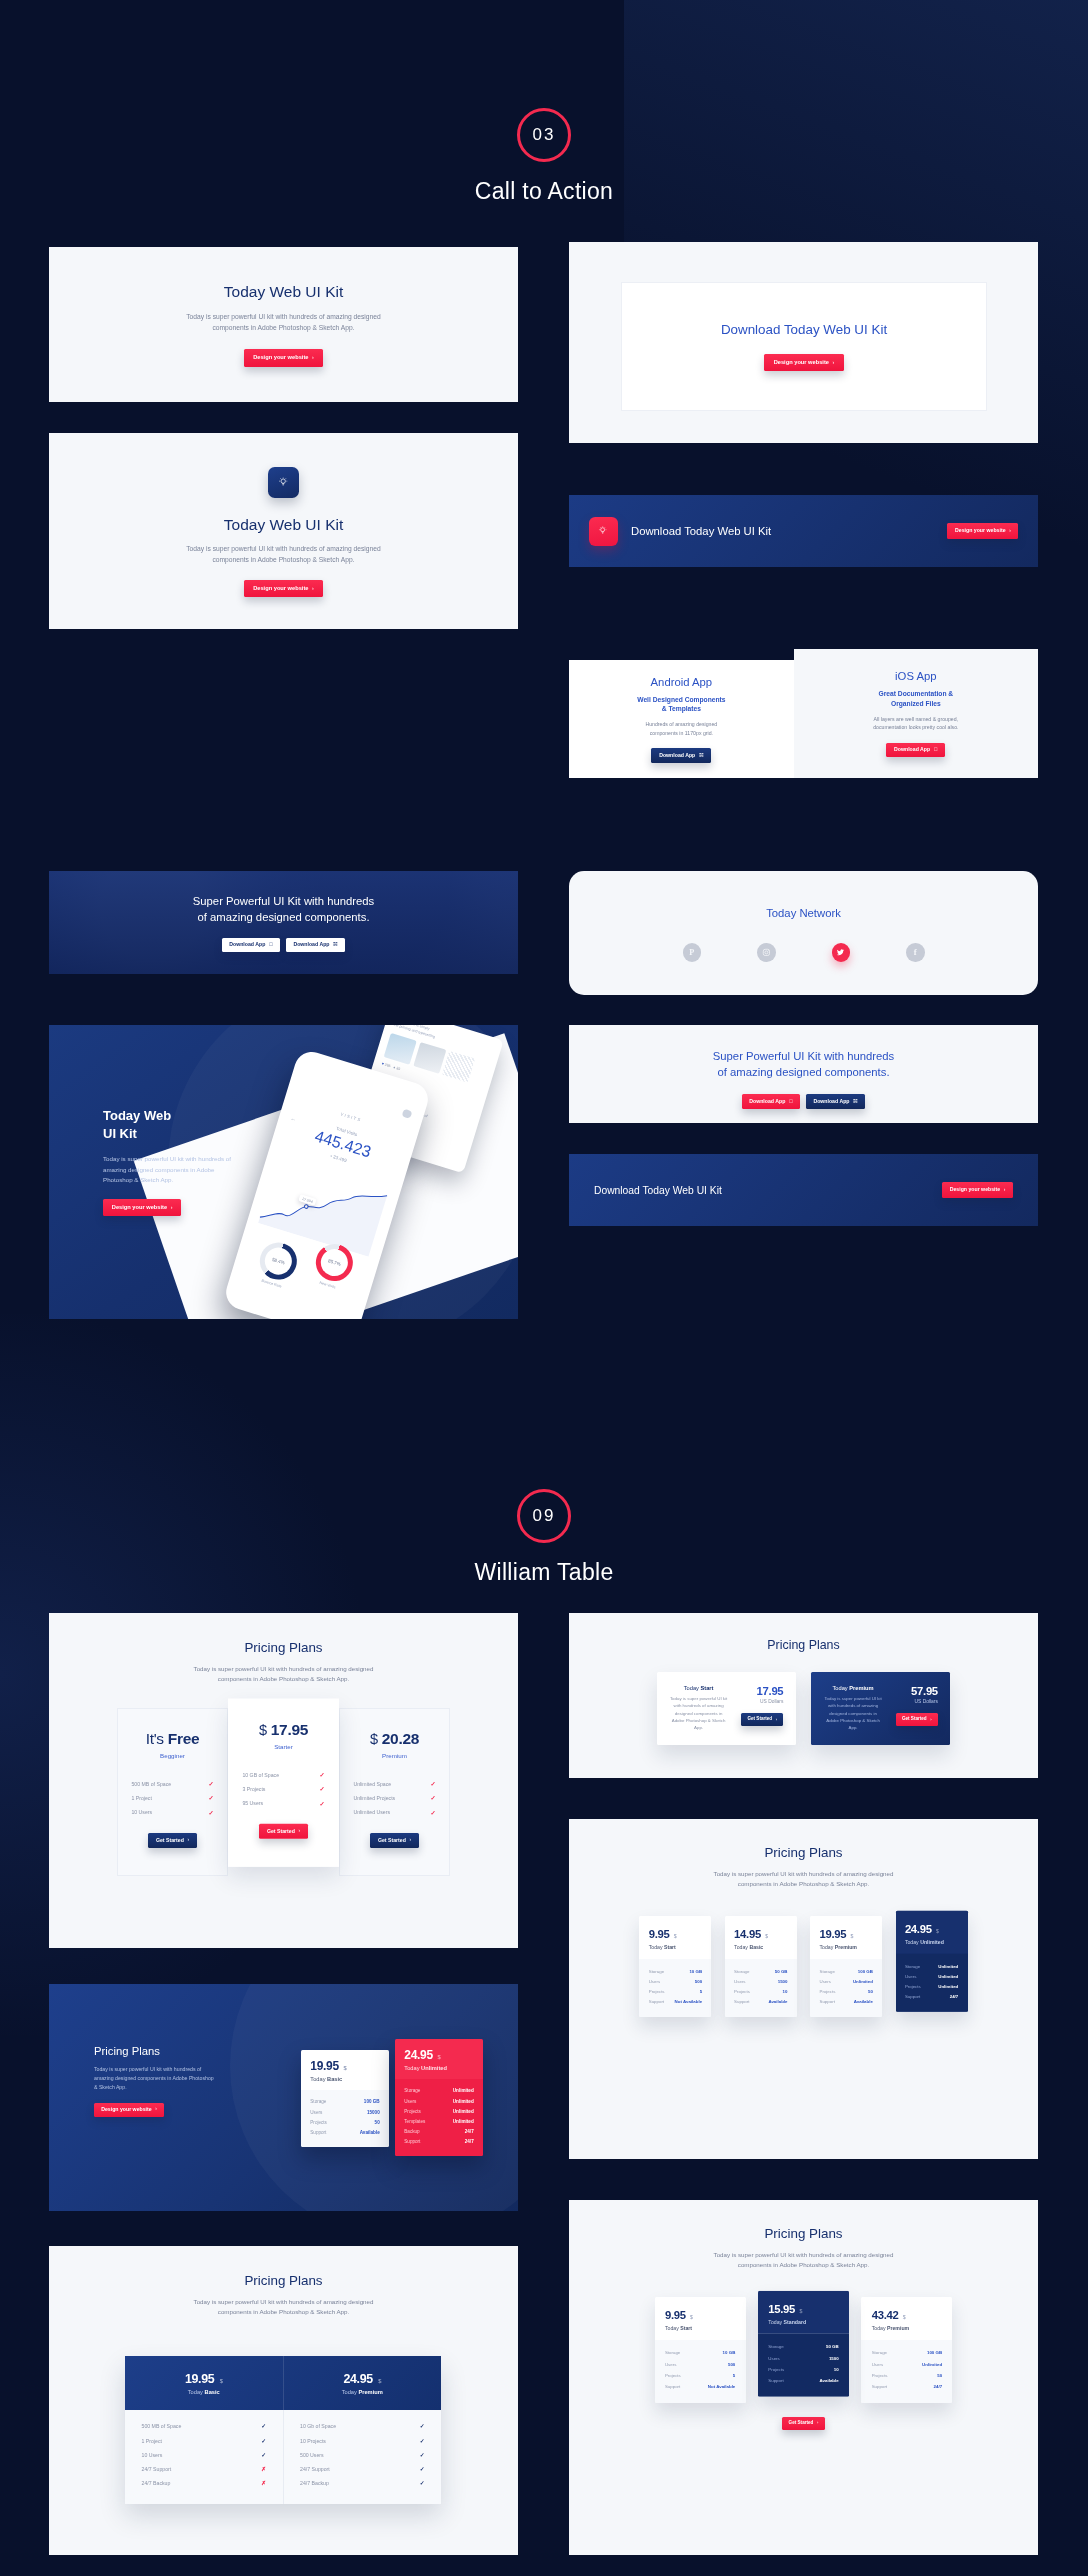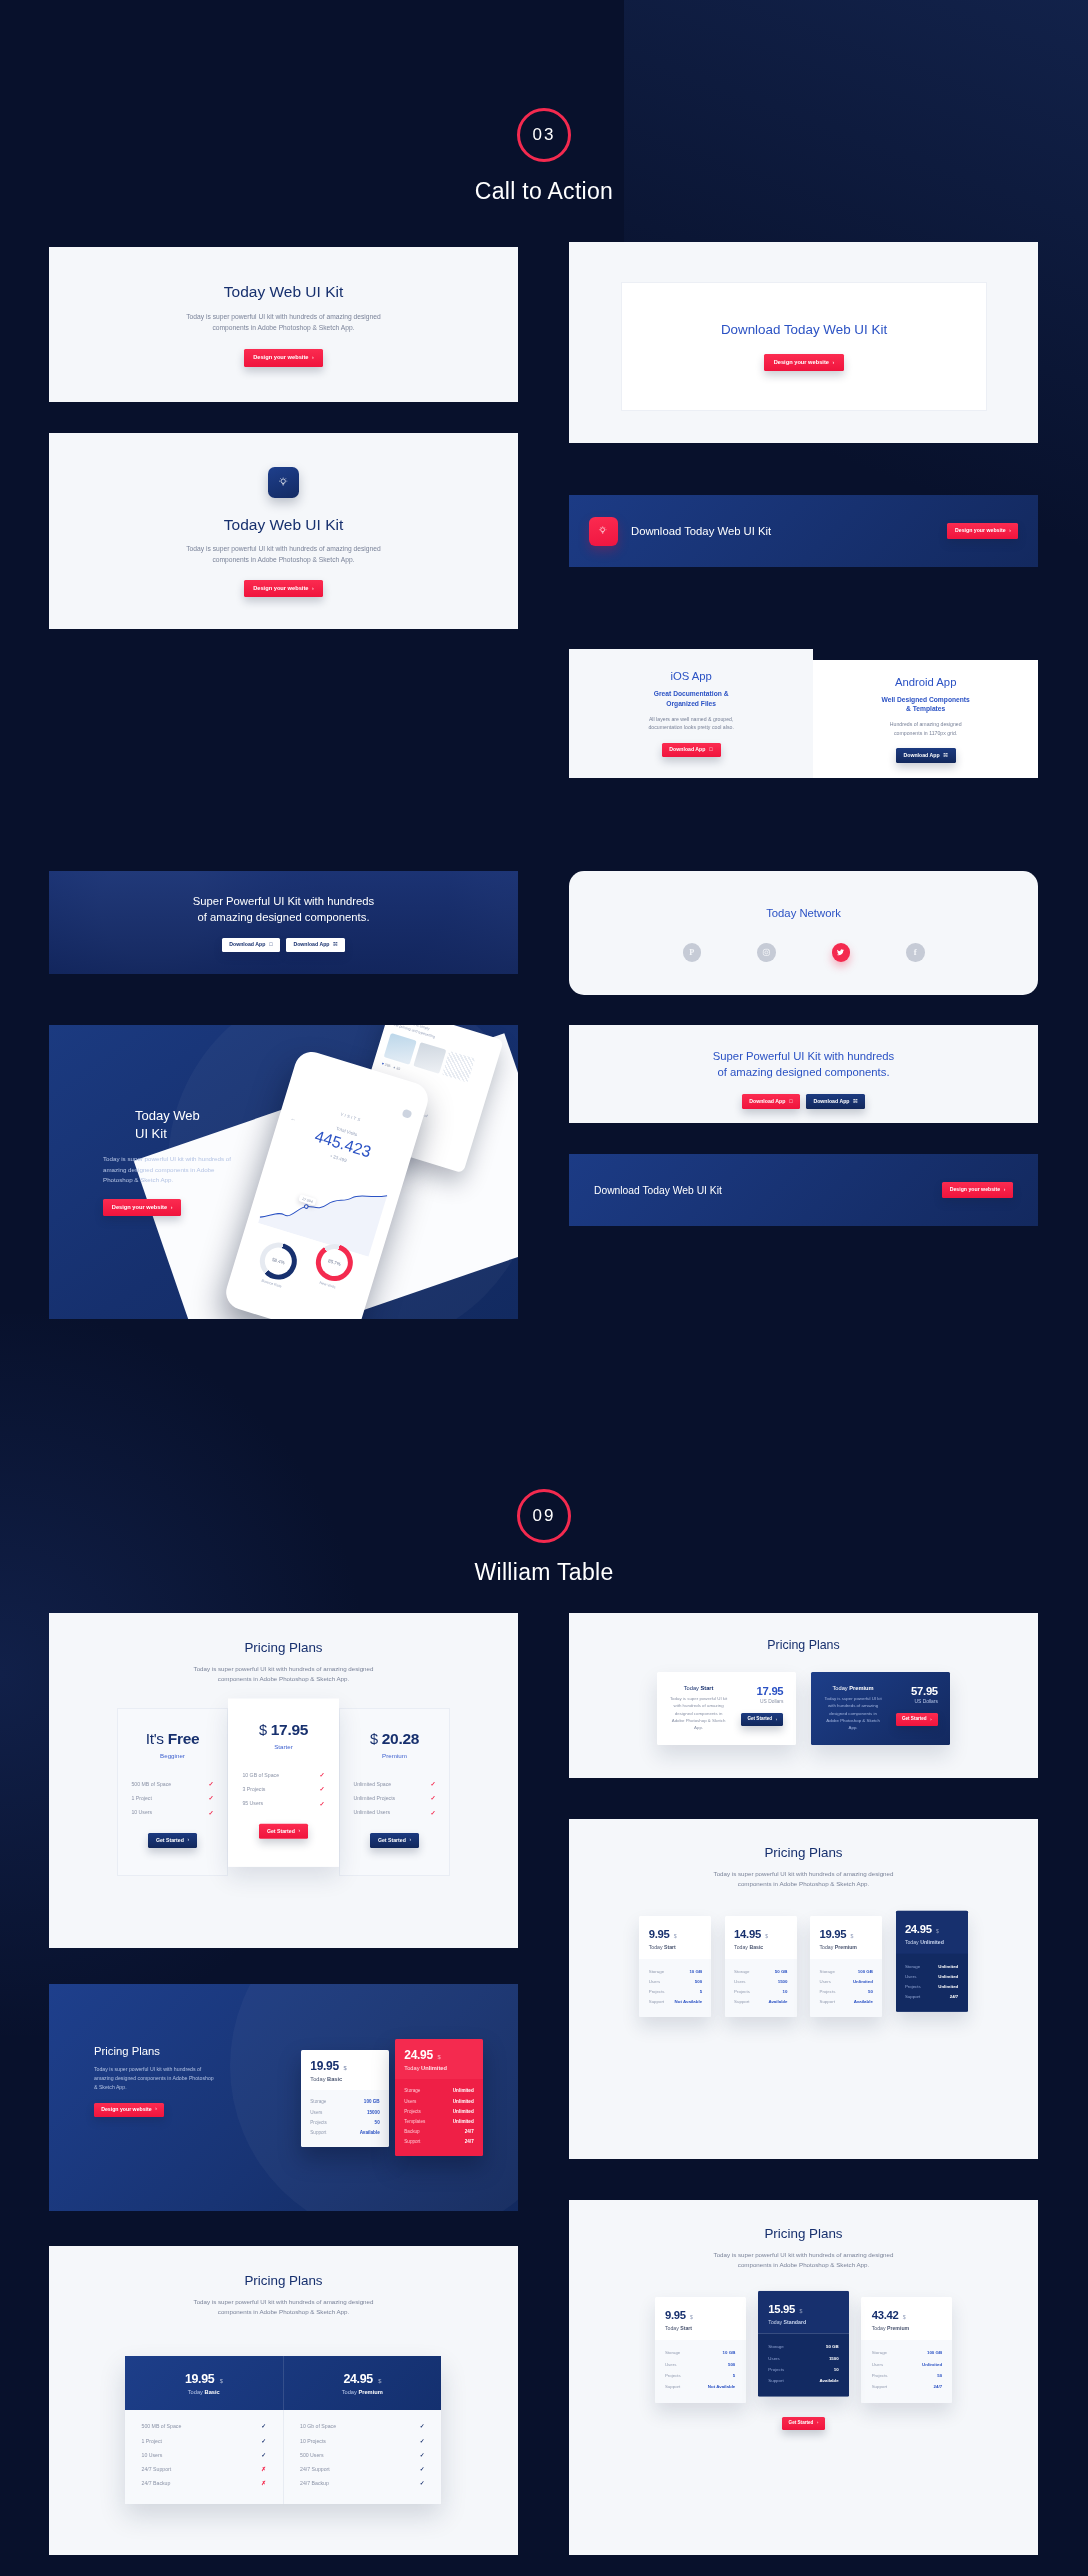--- a/index.html
+++ b/index.html
@@ -106,21 +106,21 @@
 
   
   #cta5 { left:49px; top:1025px; width:469px; height:294px; }
   #cta5 .bgfill { position:absolute; inset:0;
     background: linear-gradient(145deg,#1b3a80 0%,#16306e 52%,#122a60 100%); }
   #cta5 .blob { position:absolute; right:-20.6px; top:-46px; width:371px; height:371px;
     border-radius:50%; background: rgba(255,255,255,.035); }
   #cta5 .wedge { position:absolute; left:155px; bottom:-46px; width:392px; height:216px;
     background:#fbfcfe; transform: rotate(-19deg); transform-origin: left bottom; }
   #cta5 .copy { position:absolute; left:54px; top:82px; width:134px; }
-  #cta5 .t { color:#fff; font-size: 13px; font-weight: 400; line-height: 1.42; margin-left: 32px; }
+  #cta5 .t { color:#fff; font-size: 13px; font-weight: 700; line-height: 1.42; }
   #cta5 .d { color:#b5c4e4; font-size: 6.2px; line-height: 1.68; margin-top: 10.3px; }
   #cta5 .b { font-size: 5.7px; padding: 5.7px 8.8px; margin-top: 13.4px; }
 
   .phone {
     position:absolute; left: 209px; top: 37px; width: 138px; height: 268px;
     background:#fff; border-radius: 17.5px; transform: rotate(17deg);
     box-shadow: 0 16.5px 31px rgba(5,15,40,.42);
   }
   .phone .stat-lbl { position:absolute; left:0; right:0; top:49px; text-align:center;
                      font-size:4.1px; letter-spacing:1.5px; color:#9aa5bd; }
@@ -498,48 +498,48 @@
       </svg>
     </div>
     <div class="t">Download Today Web UI Kit</div>
     <div class="btn btn-red b">
       <span>Design your website</span>
       <span class="chev">›</span>
     </div>
   </div>
 
   <div class="card" id="r3">
+    <div class="col b">
+      <div class="h-royal h">Android App</div>
+      <div class="s">
+        <span>Well Designed Components</span><br>
+        <span>&amp; Templates</span>
+      </div>
+      <div class="sub-gray d">
+        <span>Hundreds of amazing designed</span><br>
+        <span>components in 1170px grid.</span>
+      </div>
+      <div class="btn btn-navy b">
+        <span>Download App</span>
+        <span>☵</span>
+      </div>
+    </div>
     <div class="col a">
       <div class="h-royal h">iOS App</div>
       <div class="s">
         <span>Great Documentation &amp;</span><br>
         <span>Organized Files</span>
       </div>
       <div class="sub-gray d">
         <span>All layers are well named &amp; grouped,</span><br>
         <span>documentation looks pretty cool also.</span>
       </div>
       <div class="btn btn-red b">
         <span>Download App</span>
         <span></span>
-      </div>
-    </div>
-    <div class="col b">
-      <div class="h-royal h">Android App</div>
-      <div class="s">
-        <span>Well Designed Components</span><br>
-        <span>&amp; Templates</span>
-      </div>
-      <div class="sub-gray d">
-        <span>Hundreds of amazing designed</span><br>
-        <span>components in 1170px grid.</span>
-      </div>
-      <div class="btn btn-navy b">
-        <span>Download App</span>
-        <span>☵</span>
       </div>
     </div>
   </div>
 
   <div class="card lightbg ctr" id="r4">
     <div class="h-royal t">Today Network</div>
     <div class="socials">
       <div class="soc">
         <span style="font-size:8.2px;font-weight:700;font-family:'Liberation Serif',serif;">P</span>
       </div>

